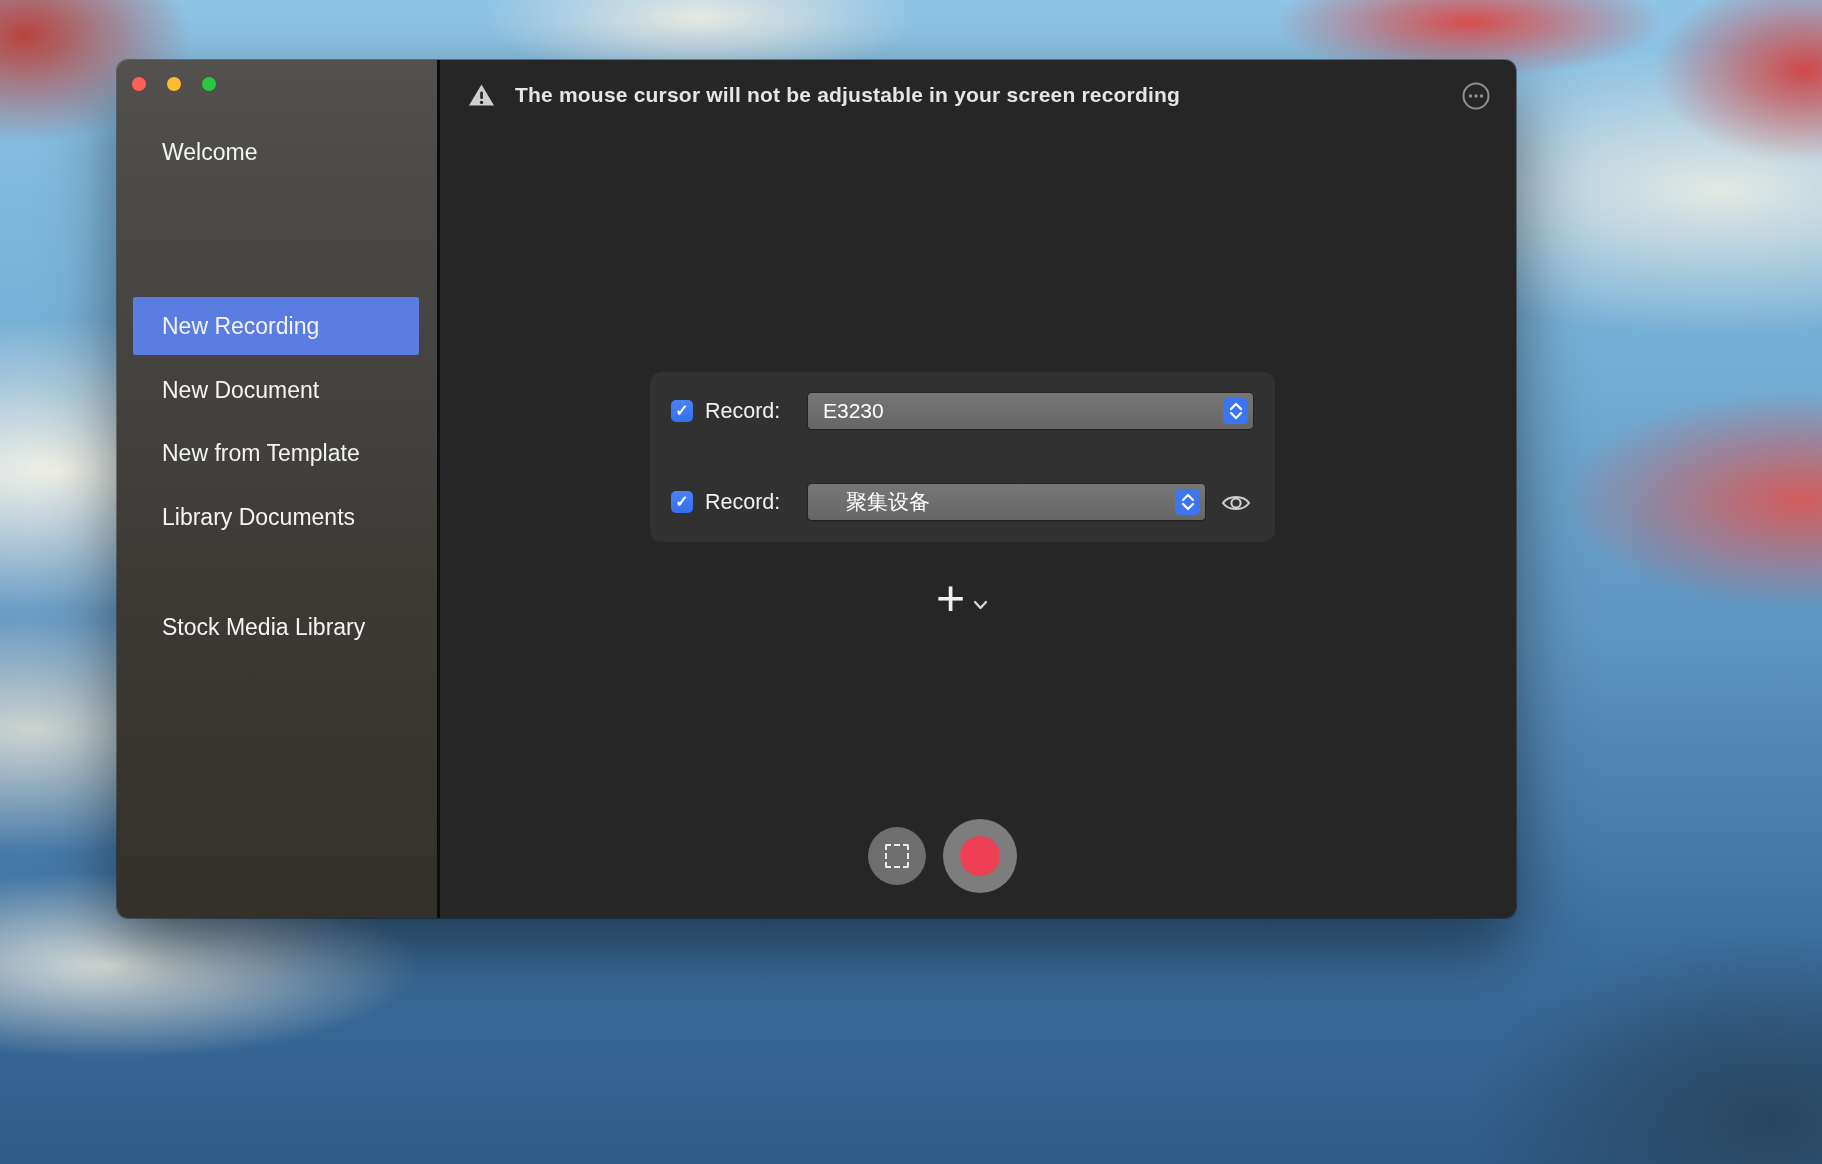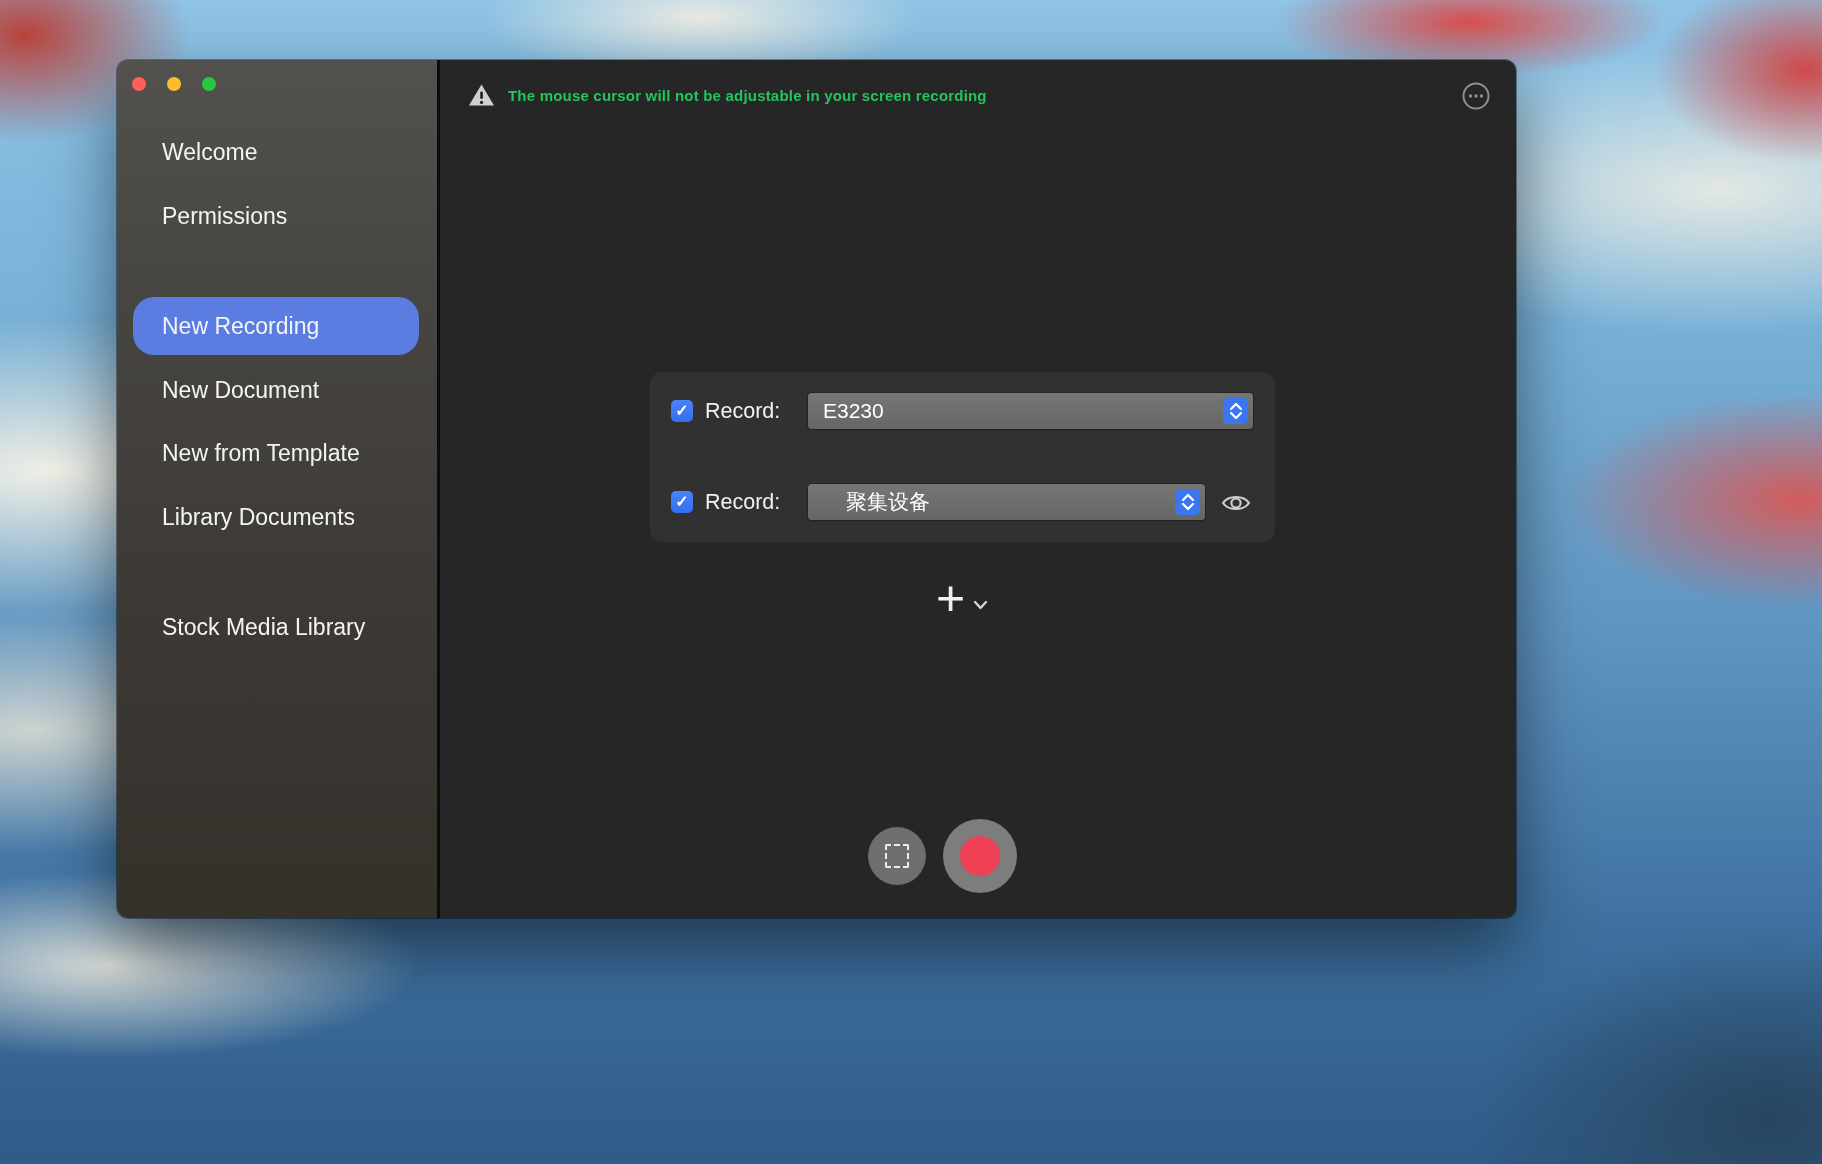--- a/index.html
+++ b/index.html
@@ -45,28 +45,28 @@
   .traffic { position:absolute; left:15px; top:17px; display:flex; gap:21px; }
   .t-dot { width:14px; height:14px; border-radius:50%; }
 
   
   .side-item {
     position:absolute; left:0; width:320px; height:58px; line-height:58px;
     padding-left:45px; box-sizing:border-box; font-size:23px; color:#f4f4f4;
     white-space:nowrap; cursor:default;
   }
   .side-item.selected {
-    left:16px; width:286px; padding-left:29px; border-radius:21px;
+    left:16px; width:286px; padding-left:29px; border-radius:2px;
     background:var(--accent_blue);
   }
 
   
   .warn-row { position:absolute; top:0; left:0; width:100%; height:70px; display:flex; align-items:center; }
   .warn-icon { margin-left:28px; display:flex; }
-  .warn-text { margin-left:13px; font-size:15px; font-weight:600; color:#22c55e; letter-spacing:.2px; }
+  .warn-text { margin-left:20px; font-size:21px; font-weight:600; color:#e5e5e5; letter-spacing:.2px; }
   .more-btn { position:absolute; right:26px; top:22px; width:28px; height:28px; display:flex; }
 
   
   .panel {
     position:absolute; left:210px; top:312px; width:625px; height:170px;
     background:#313131; border-radius:12px;
   }
   .rec-row { position:absolute; left:0; width:100%; height:36px; }
   .row1 { top:21px; }
   .row2 { top:112px; }
@@ -121,21 +121,20 @@
 <div class="window">
 
   <div class="sidebar">
     <div class="traffic">
       <div class="t-dot" style="background:var(--traffic_red)"></div>
       <div class="t-dot" style="background:var(--traffic_yellow)"></div>
       <div class="t-dot" style="background:var(--traffic_green)"></div>
     </div>
 
     <div class="side-item" style="top:63px">Welcome</div>
-    <div class="side-item" style="top:127px">Permissions</div>
     <div class="side-item selected" style="top:237px">New Recording</div>
     <div class="side-item" style="top:301px">New Document</div>
     <div class="side-item" style="top:364px">New from Template</div>
     <div class="side-item" style="top:428px">Library Documents</div>
     <div class="side-item" style="top:538px">Stock Media Library</div>
   </div>
 
   <div class="v-sep"></div>
 
   <div class="content">

